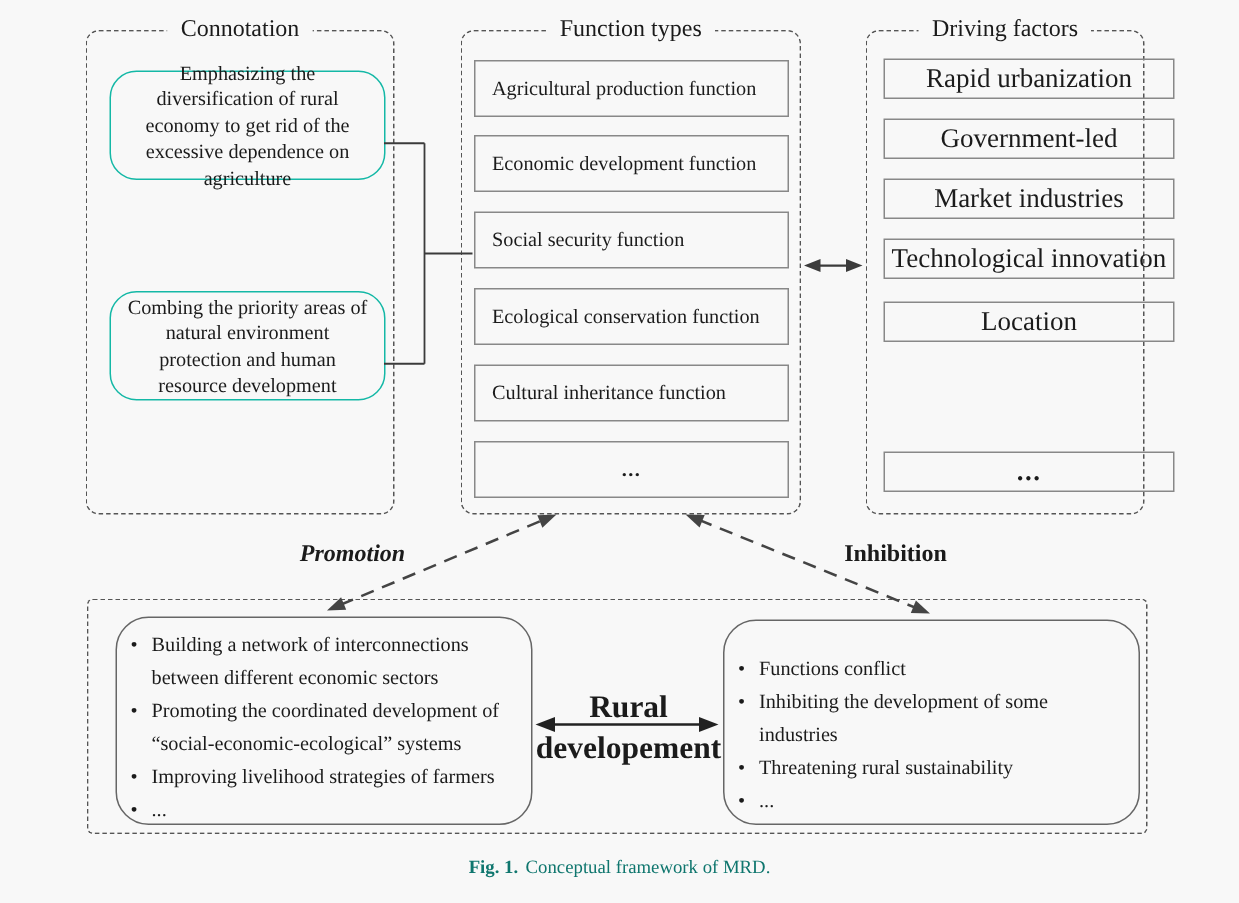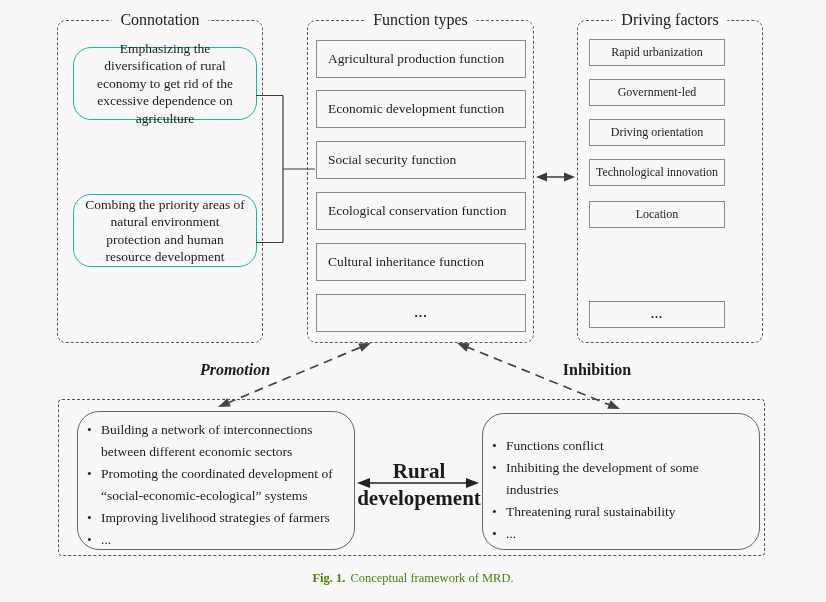--- a/index.html
+++ b/index.html
@@ -36,23 +36,23 @@
   .fn-item{
     position:absolute;left:8px;width:210px;height:38px;box-sizing:border-box;
     border:1px solid #888;display:flex;align-items:center;
     padding-left:11px;font-size:13.5px;background:transparent;
   }
   #fn-0{top:19px;} #fn-1{top:69px;text-align:center;} #fn-2{top:120px;}
   #fn-3{top:171px;} #fn-4{top:222px;} #fn-5{top:273px;}
   #fn-5{justify-content:center;padding-left:0;font-weight:bold;letter-spacing:1px;}
 
   .df-item{
-    position:absolute;left:11px;width:136px;box-sizing:border-box;
+    position:absolute;left:11px;width:194px;box-sizing:border-box;
     border:1px solid #888;display:flex;align-items:center;justify-content:center;
-    text-align:center;white-space:pre-line;font-size:12px;line-height:16.5px;
+    text-align:center;white-space:pre-line;font-size:18px;line-height:16.5px;
   }
   #df-0{top:18px;height:27px;} #df-1{top:58px;height:27px;}
   #df-2{top:98px;height:27px;} #df-3{top:138px;height:27px;}
   #df-4{top:180px;height:27px;} #df-5{top:224px;height:38px;}
   #df-6{top:280px;height:27px;font-weight:bold;letter-spacing:1px;}
 
   .rel-label{
     position:absolute;width:120px;text-align:center;font-weight:bold;
     font-size:16px;line-height:19px;z-index:6;
   }
@@ -71,21 +71,21 @@
   .effects .li-text{white-space:pre-line;}
 
   #rural-label{
     position:absolute;left:357px;top:463px;width:124px;text-align:center;
     font-weight:bold;font-size:21px;line-height:16px;z-index:4;
   }
   #rural-label .line2{display:block;margin-top:11px;}
 
   #caption{
     position:absolute;left:0;top:571px;width:826px;text-align:center;
-    font-size:12.5px;color:#4d7c0f;
+    font-size:12.5px;color:#0f766e;
   }
   #caption .cap-label{font-weight:bold;margin-right:5px;}
 </style>
 </head>
 <body>
 
 <div class="canvas">
 
   <div class="dashed-box" id="connotation">
     <div class="group-title">Connotation</div>
@@ -107,21 +107,21 @@
     <div class="fn-item" id="fn-2">Social security function</div>
     <div class="fn-item" id="fn-3">Ecological conservation function</div>
     <div class="fn-item" id="fn-4">Cultural inheritance function</div>
     <div class="fn-item" id="fn-5">...</div>
   </div>
 
   <div class="dashed-box" id="driving-factors">
     <div class="group-title">Driving factors</div>
     <div class="df-item" id="df-0">Rapid urbanization</div>
     <div class="df-item" id="df-1">Government-led</div>
-    <div class="df-item" id="df-2">Driving orientation</div>
+    <div class="df-item" id="df-2">Market industries</div>
     <div class="df-item" id="df-3">Technological innovation</div>
     <div class="df-item" id="df-4">Location</div>
     <div class="df-item" id="df-6">...</div>
   </div>
 
   <div class="rel-label" id="promotion-label">Promotion</div>
   <div class="rel-label" id="inhibition-label">Inhibition</div>
 
   <div class="dashed-box" id="bottom-container"></div>
 

